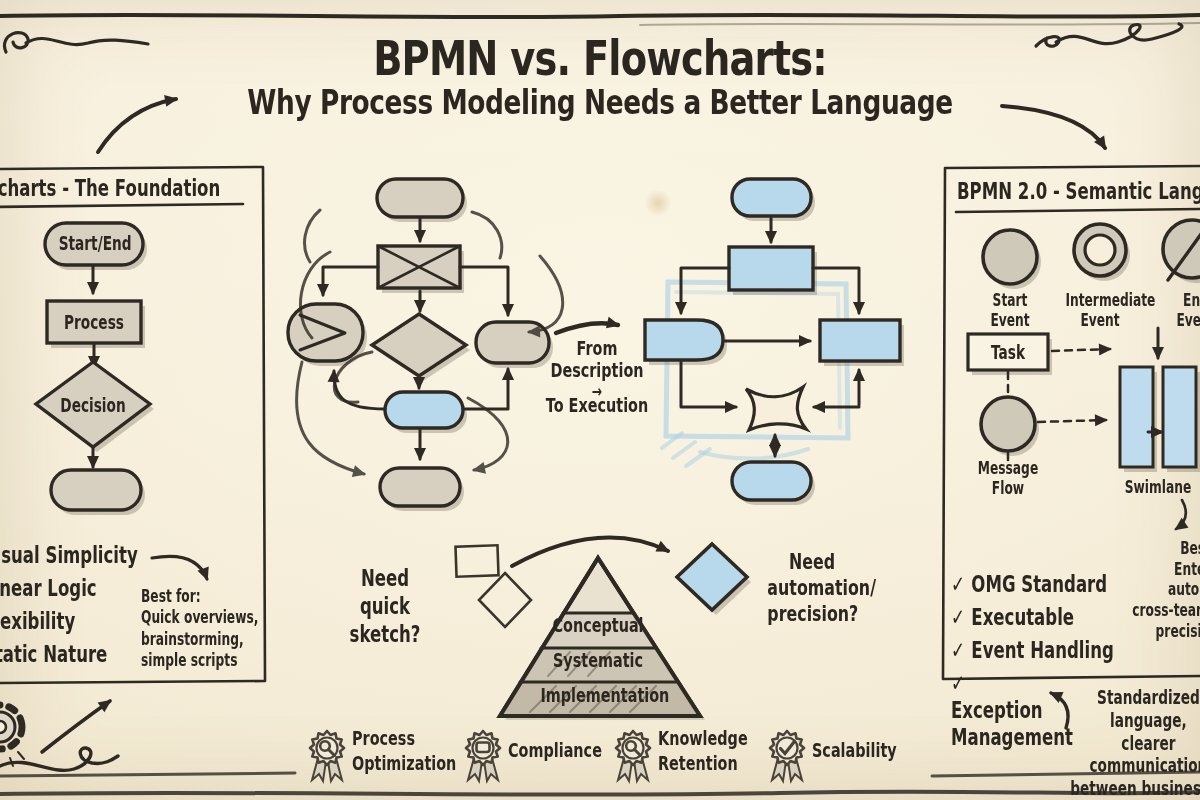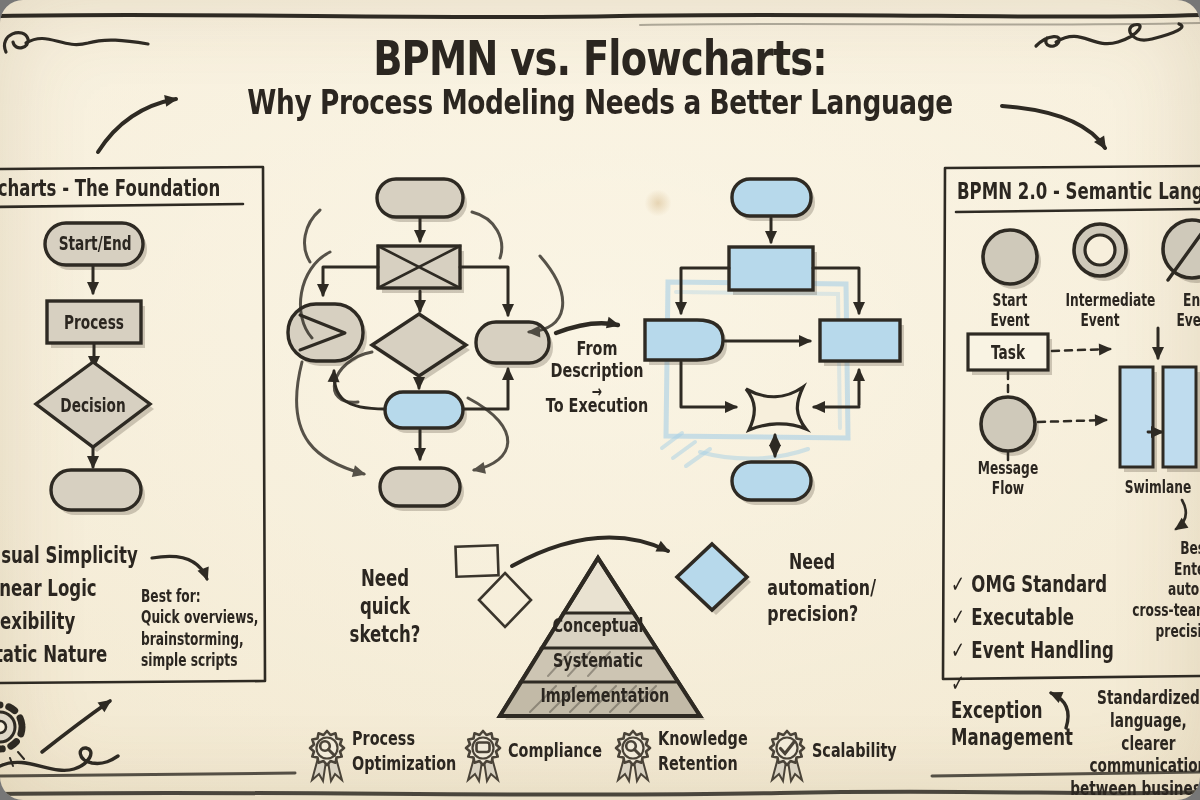--- a/index.html
+++ b/index.html
@@ -3,21 +3,20 @@
 <meta charset="utf-8">
 <style>
   html,body{margin:0;padding:0;background:#777;}
   .stage{
     position:relative;width:1200px;height:800px;overflow:hidden;
     background:
       radial-gradient(circle 18px at 658px 203px, rgba(185,140,70,.30), rgba(185,140,70,0) 75%),
       radial-gradient(1400px 900px at 50% 40%, rgba(255,252,240,.5), rgba(0,0,0,0) 70%),
       linear-gradient(#f7efdc,#f2e8d0);
     font-family:"DejaVu Sans",sans-serif;
-    border-radius:23px;
   }
   .stage::after{content:"";position:absolute;inset:0;pointer-events:none;
     box-shadow:inset 0 0 90px rgba(120,90,40,.16);}
   svg.art{position:absolute;left:0;top:0;z-index:1;}
   .ink{stroke:#2e2a23;fill:none;stroke-linecap:round;stroke-linejoin:round;}
   .dash{stroke-dasharray:7 6;}
   .t{position:absolute;z-index:2;font-weight:bold;color:#2b2620;white-space:pre-line;line-height:1.18;}
   .c{text-align:center;}
   .cx80{transform:scaleX(.8);}
   .cx72{transform:scaleX(.72);}

